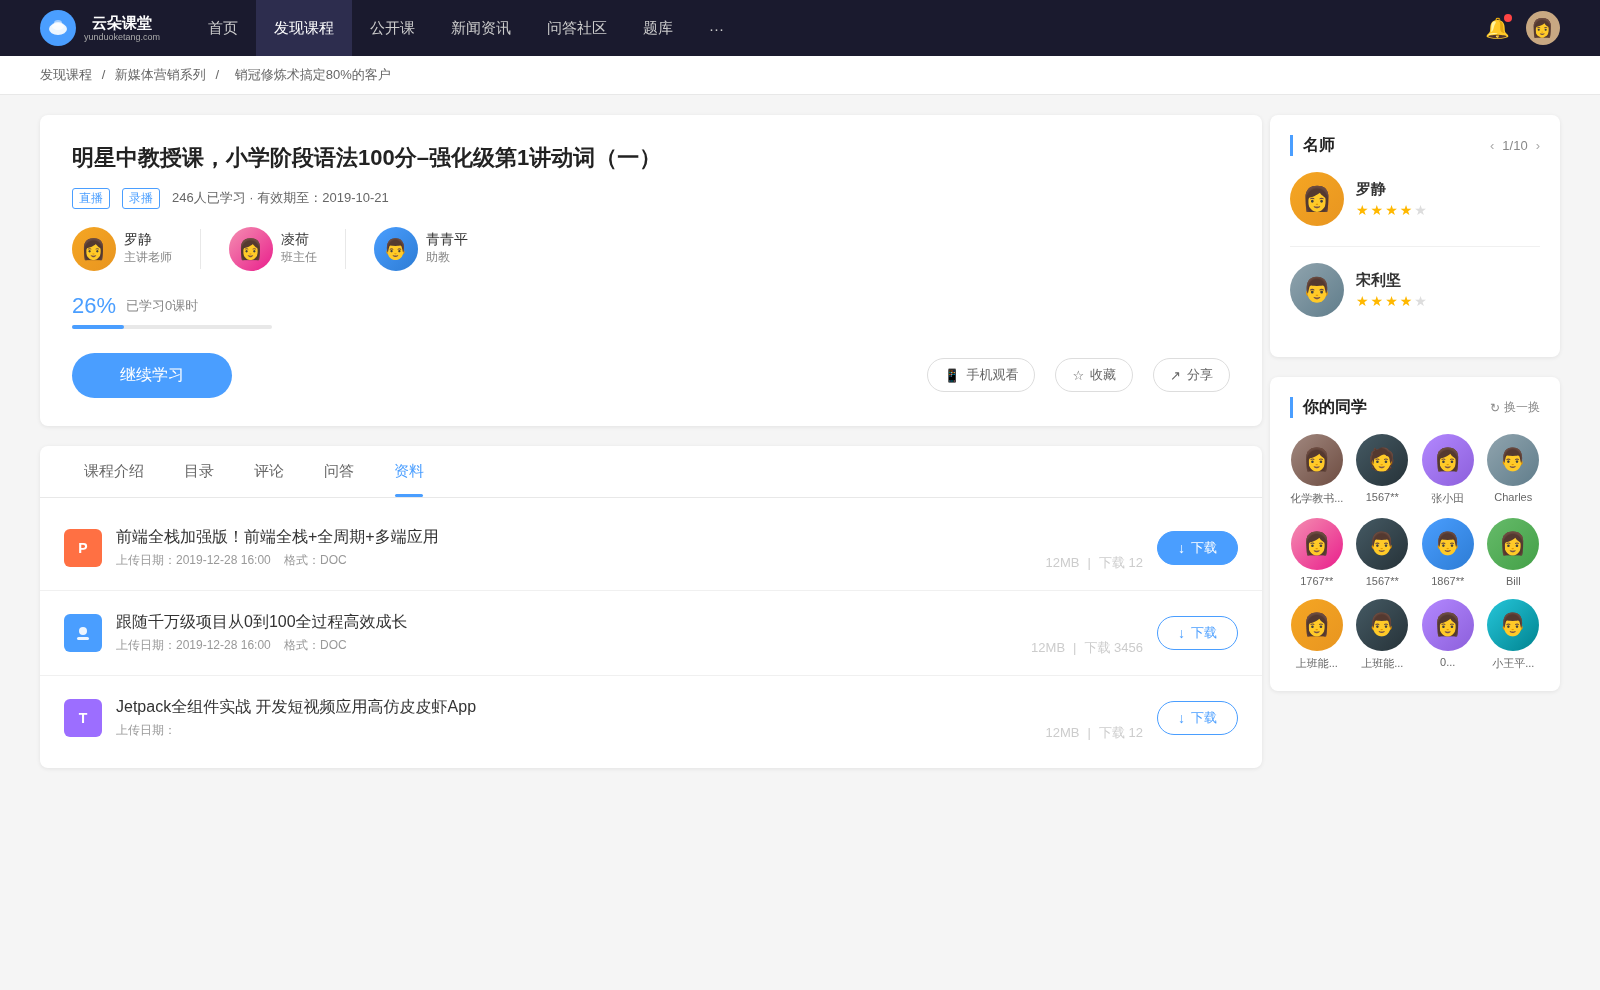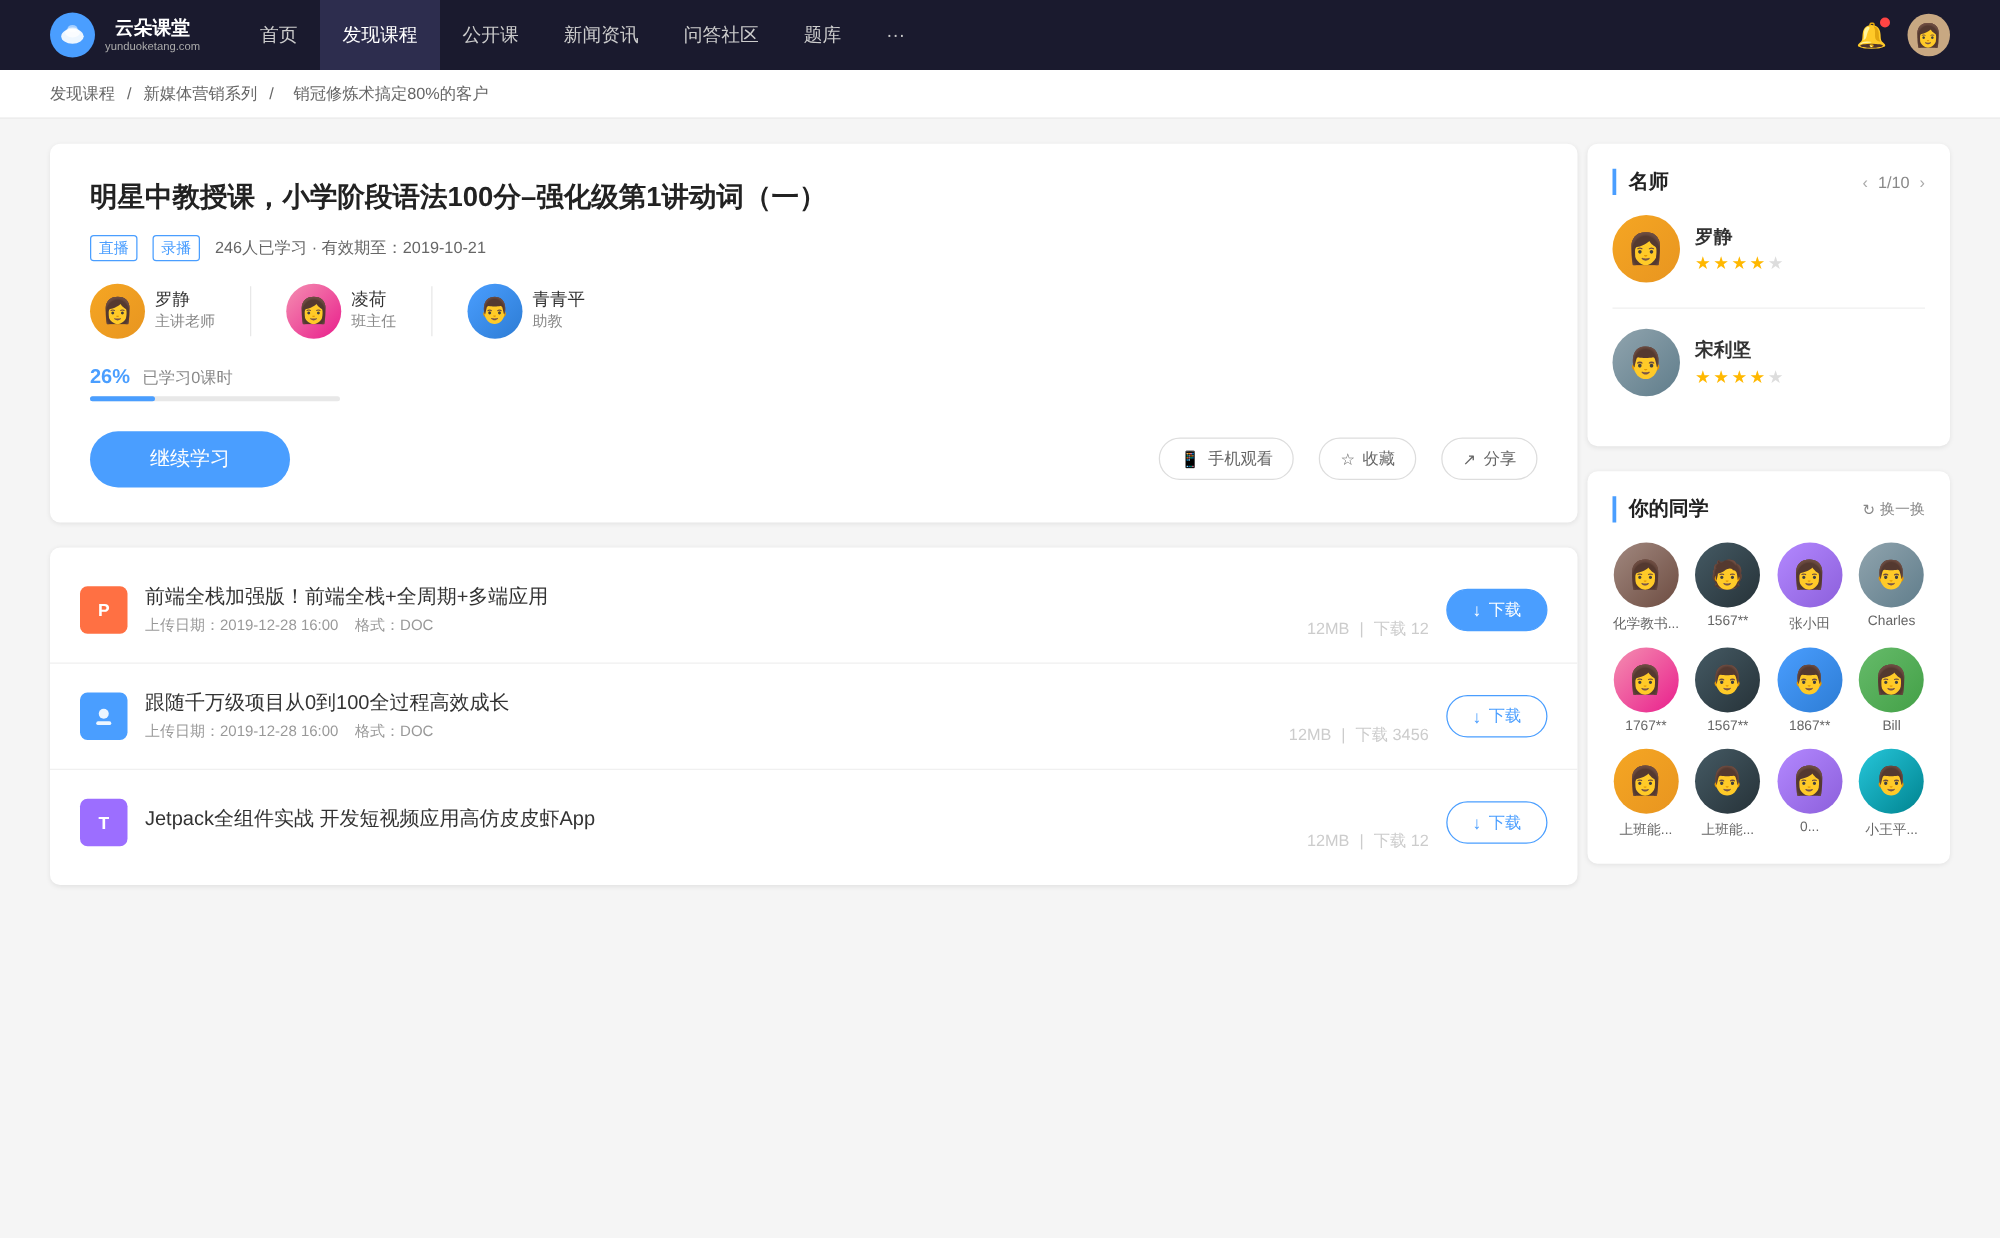--- a/index.html
+++ b/index.html
@@ -39,21 +39,21 @@
     .meta-text { color: #666; font-size: 13px; }
     .teachers { display: flex; align-items: center; gap: 28px; margin-bottom: 22px; }
     .teacher-item { display: flex; align-items: center; gap: 8px; }
     .teacher-avatar { width: 44px; height: 44px; border-radius: 50%; background: #e0b080; overflow: hidden; display: flex; align-items: center; justify-content: center; font-size: 20px; }
     .teacher-info { display: flex; flex-direction: column; }
     .teacher-name { font-size: 14px; font-weight: 500; color: #333; }
     .teacher-role { font-size: 12px; color: #888; }
     .divider-v { width: 1px; height: 40px; background: #e8e8e8; }
     .progress-section { margin-bottom: 24px; }
     .progress-header { display: flex; align-items: center; gap: 10px; margin-bottom: 6px; }
-    .progress-pct { font-size: 16px; font-weight: bold; color: #4a9eff; }
+    .progress-pct { font-size: 22px; font-weight: normal; color: #4a9eff; }
     .progress-label { font-size: 13px; color: #888; }
     .progress-bar-bg { height: 4px; background: #e8e8e8; border-radius: 2px; width: 200px; }
     .progress-bar-fill { height: 4px; background: #4a9eff; border-radius: 2px; }
     .course-actions { display: flex; align-items: center; justify-content: space-between; }
     .btn-continue { background: #4a9eff; color: white; border: none; border-radius: 24px; padding: 12px 48px; font-size: 16px; cursor: pointer; }
     .action-buttons { display: flex; align-items: center; gap: 20px; }
     .action-btn { display: flex; align-items: center; gap: 6px; color: #666; font-size: 13px; cursor: pointer; border: 1px solid #ddd; border-radius: 20px; padding: 7px 16px; background: white; }
 
     
     .tabs-card { background: white; border-radius: 8px; box-shadow: 0 1px 4px rgba(0,0,0,0.08); overflow: hidden; }
@@ -221,20 +221,27 @@
           </button>
           <button class="action-btn">
             <span>↗</span>
             <span>分享</span>
           </button>
         </div>
       </div>
     </div>
 
     <div class="tabs-card">
+      <div class="tabs-header">
+        <div class="tab-item">课程介绍</div>
+        <div class="tab-item">目录</div>
+        <div class="tab-item">评论</div>
+        <div class="tab-item">问答</div>
+        <div class="tab-item active">资料</div>
+      </div>
 
       <div class="resources">
 
         <div class="resource-item">
           <div class="resource-icon resource-icon-p">P</div>
           <div class="resource-info">
             <div class="resource-name">前端全栈加强版！前端全栈+全周期+多端应用</div>
             <div class="resource-meta">
               <span>上传日期：2019-12-28 16:00</span>
               &nbsp;&nbsp;
@@ -275,20 +282,23 @@
           <button class="btn-download">
             <span class="download-arrow">↓</span>
             <span>下载</span>
           </button>
         </div>
 
         <div class="resource-item">
           <div class="resource-icon resource-icon-t">T</div>
           <div class="resource-info">
             <div class="resource-name">Jetpack全组件实战 开发短视频应用高仿皮皮虾App</div>
+            <div class="resource-meta">
+              <span>上传日期：</span>
+            </div>
           </div>
           <div class="resource-stats">
             <span>12MB</span>
             <span>|</span>
             <span>下载 12</span>
           </div>
           <button class="btn-download">
             <span class="download-arrow">↓</span>
             <span>下载</span>
           </button>

